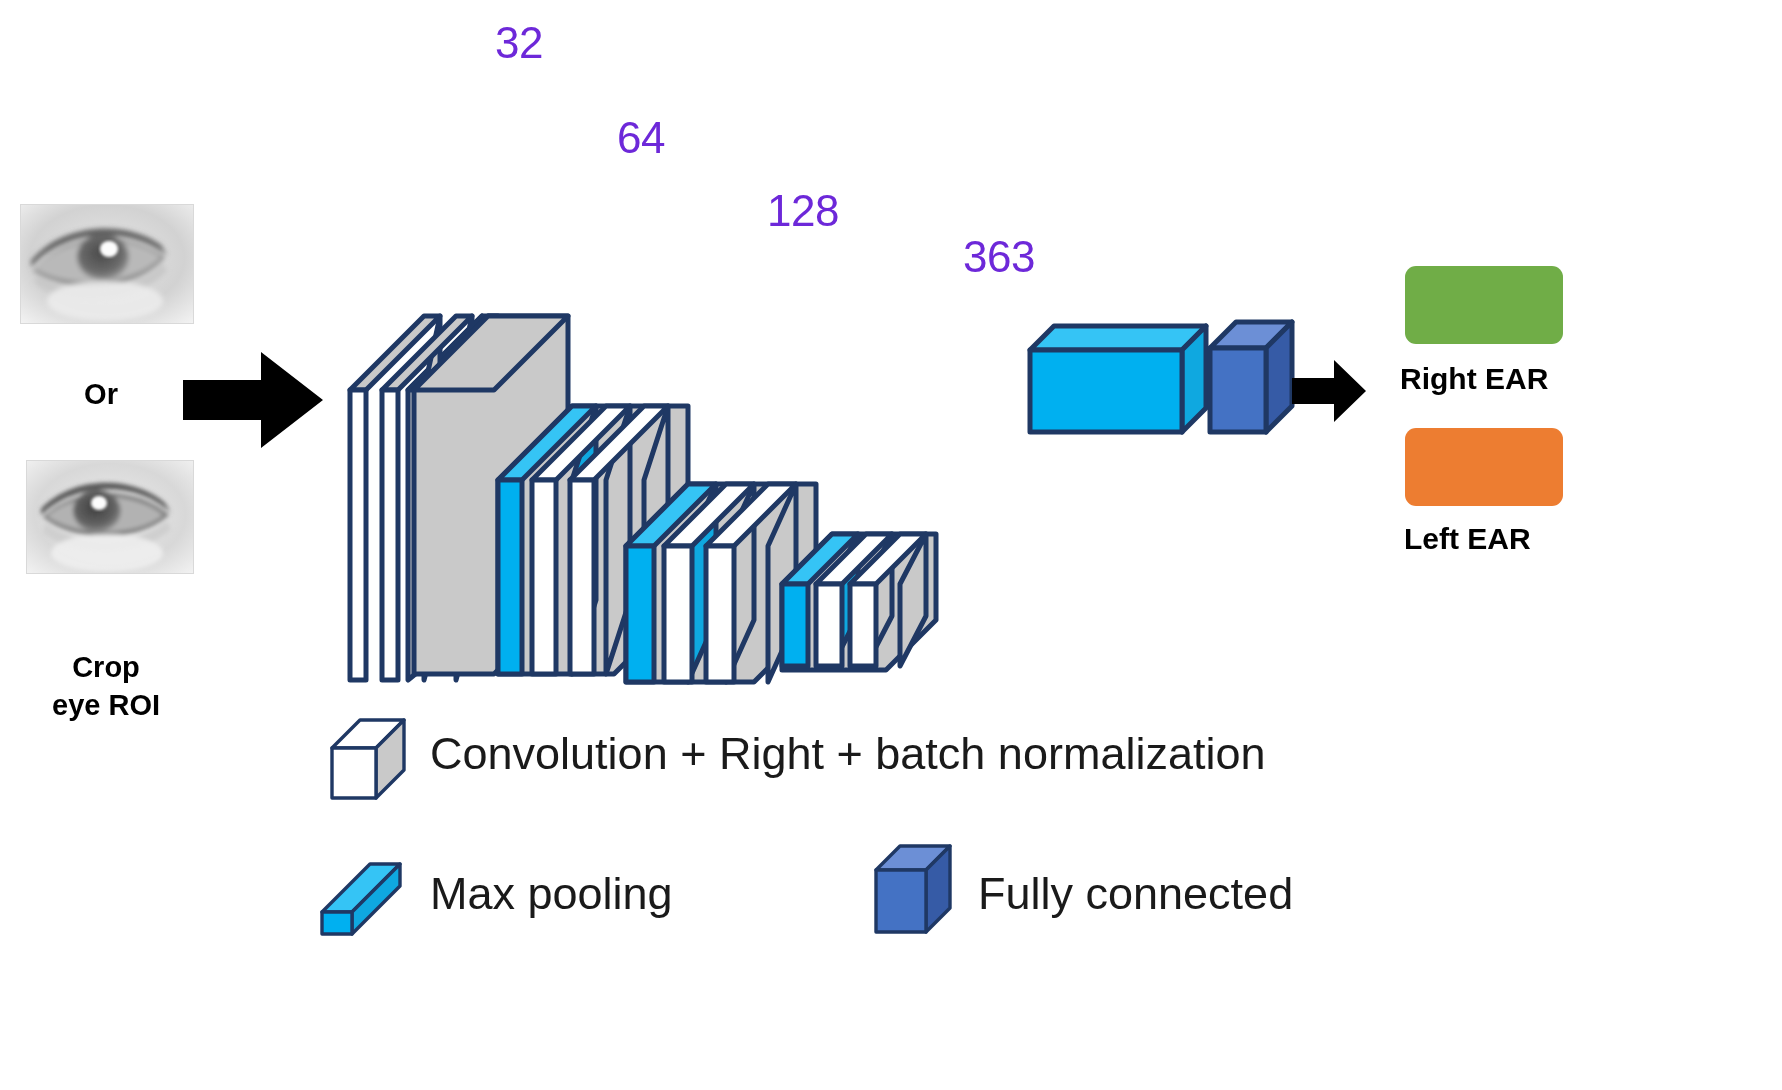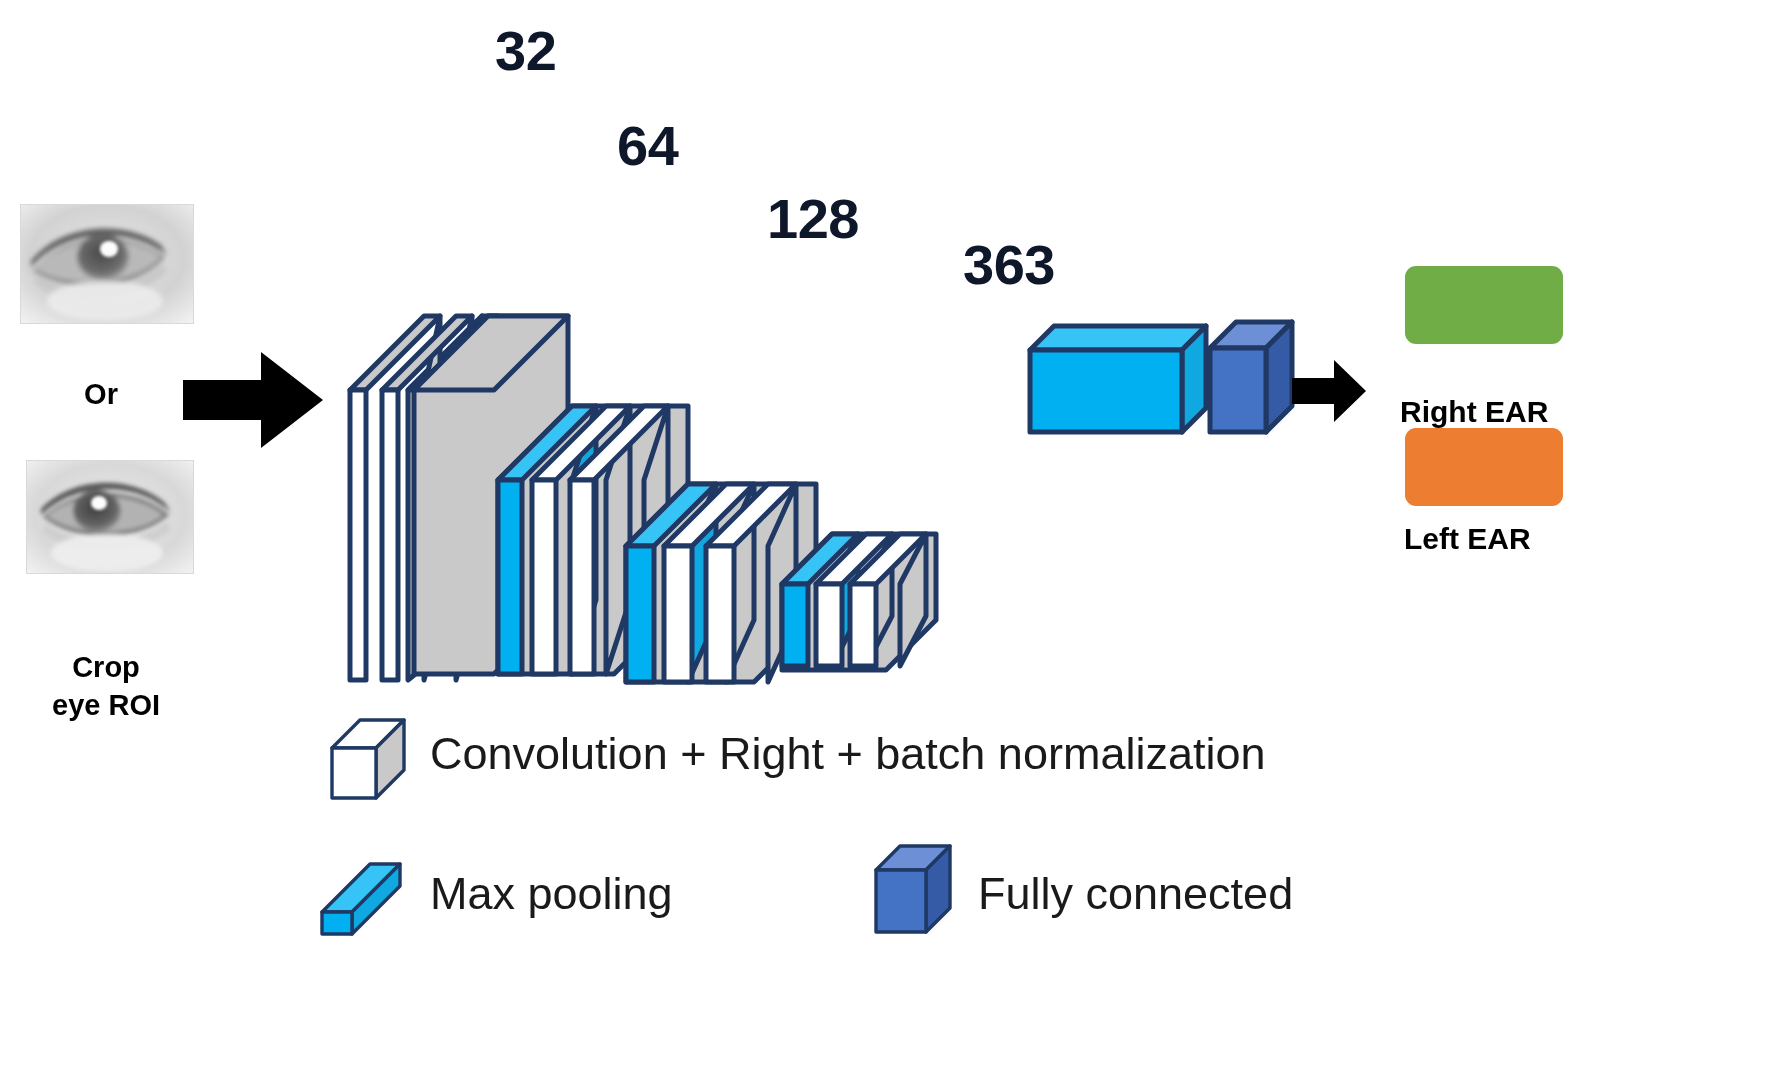--- a/index.html
+++ b/index.html
@@ -38,23 +38,23 @@
     font-size: 29px;
     color: #000;
     text-align: center;
     line-height: 1.32;
     width: 240px;
   }
 
   
   .layer-num {
     position: absolute;
-    font-weight: bold;
-    font-size: 56px;
-    color: #0f172a;
+    font-weight: normal;
+    font-size: 44px;
+    color: #6d28d9;
     letter-spacing: -0.5px;
   }
 
   
   .swatch {
     position: absolute;
     border-radius: 11px;
   }
   .out-label {
     position: absolute;
@@ -263,21 +263,21 @@
   <div class="layer-num" style="left:495px; top:18px;">32</div>
   <div class="layer-num" style="left:617px; top:113px;">64</div>
   <div class="layer-num" style="left:767px; top:186px;">128</div>
   <div class="layer-num" style="left:963px; top:232px;">363</div>
 
   <svg class="svg-abs" style="left:1292px; top:360px;" width="74" height="62" viewBox="0 0 74 62">
     <path d="M0 18 H42 V0 L74 31 L42 62 V44 H0 Z" fill="#000000"></path>
   </svg>
 
   <div class="swatch" style="left:1405px; top:266px; width:158px; height:78px; background:#70AD47;"></div>
-  <div class="out-label" style="left:1400px; top:362px;margin-top:33px;">Right EAR</div>
+  <div class="out-label" style="left:1400px; top:362px;">Right EAR</div>
 
   <div class="swatch" style="left:1405px; top:428px; width:158px; height:78px; background:#ED7D31;"></div>
   <div class="out-label" style="left:1404px; top:522px;">Left EAR</div>
 
   <svg class="svg-abs" style="left:328px; top:718px;" width="80" height="88" viewBox="0 0 80 88">
     <g stroke="#1F3864" stroke-width="3.4" stroke-linejoin="round">
       <path d="M4 30 L32 2 L76 2 L48 30 Z" fill="#FFFFFF"></path>
       <path d="M76 2 L76 52 L48 80 L48 30 Z" fill="#C9C9C9"></path>
       <rect x="4" y="30" width="44" height="50" fill="#FFFFFF"></rect>
     </g>

